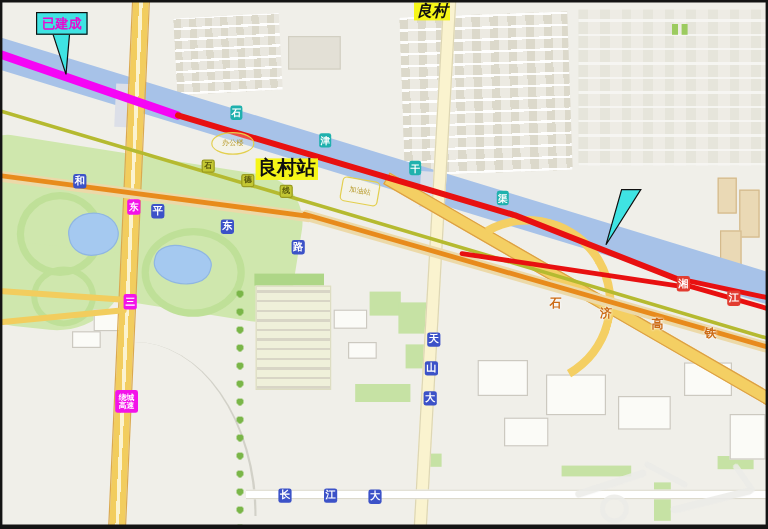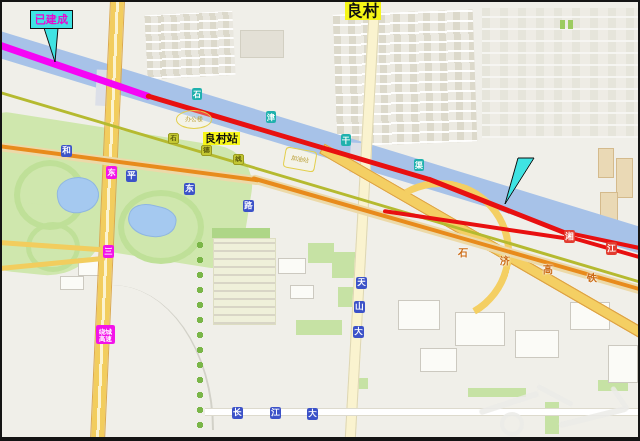--- a/index.html
+++ b/index.html
@@ -161,22 +161,22 @@
   <span class="badge b-red" style="left:564px;top:230px;">湘</span>
   <span class="badge b-red" style="left:606px;top:242px;">江</span>
 
   <div class="poi" style="left:176px;top:110px;width:34px;height:17px;border-radius:50%;">
     <span>办公楼</span>
   </div>
   <div class="poi" style="left:284px;top:149px;width:30px;height:19px;border-radius:4px;transform:rotate(10deg);">
     <span>加油站</span>
   </div>
 
-  <span class="ylabel" style="left:345px;top:2px;font-size:16px;">良村</span>
-  <span class="ylabel" style="left:203px;top:132px;font-size:11px;">良村站</span>
+  <span class="ylabel" style="left:345px;top:2px;font-size:13px;font-style:italic;">良村</span>
+  <span class="ylabel" style="left:213px;top:132px;font-size:16px;">良村站</span>
 
   <svg width="640" height="441" style="position:absolute;left:0;top:0;z-index:7;pointer-events:none;">
     <polygon points="44,28 58,28 55,62" fill="#3fe3e3" stroke="#101010" stroke-width="1"></polygon>
     <polygon points="518,158 534,158 505,204" fill="#3fe3e3" stroke="#101010" stroke-width="1"></polygon>
   </svg>
 
   <div class="callout" style="left:30px;top:10px;font-size:11px;color:#e80ad0;">已建成</div>
 
   <div class="wm" style="left:478px;top:400px;width:62px;height:6px;transform:rotate(-18deg);"></div>
   <div class="wm" style="left:535px;top:393px;width:40px;height:5px;transform:rotate(28deg);"></div>

